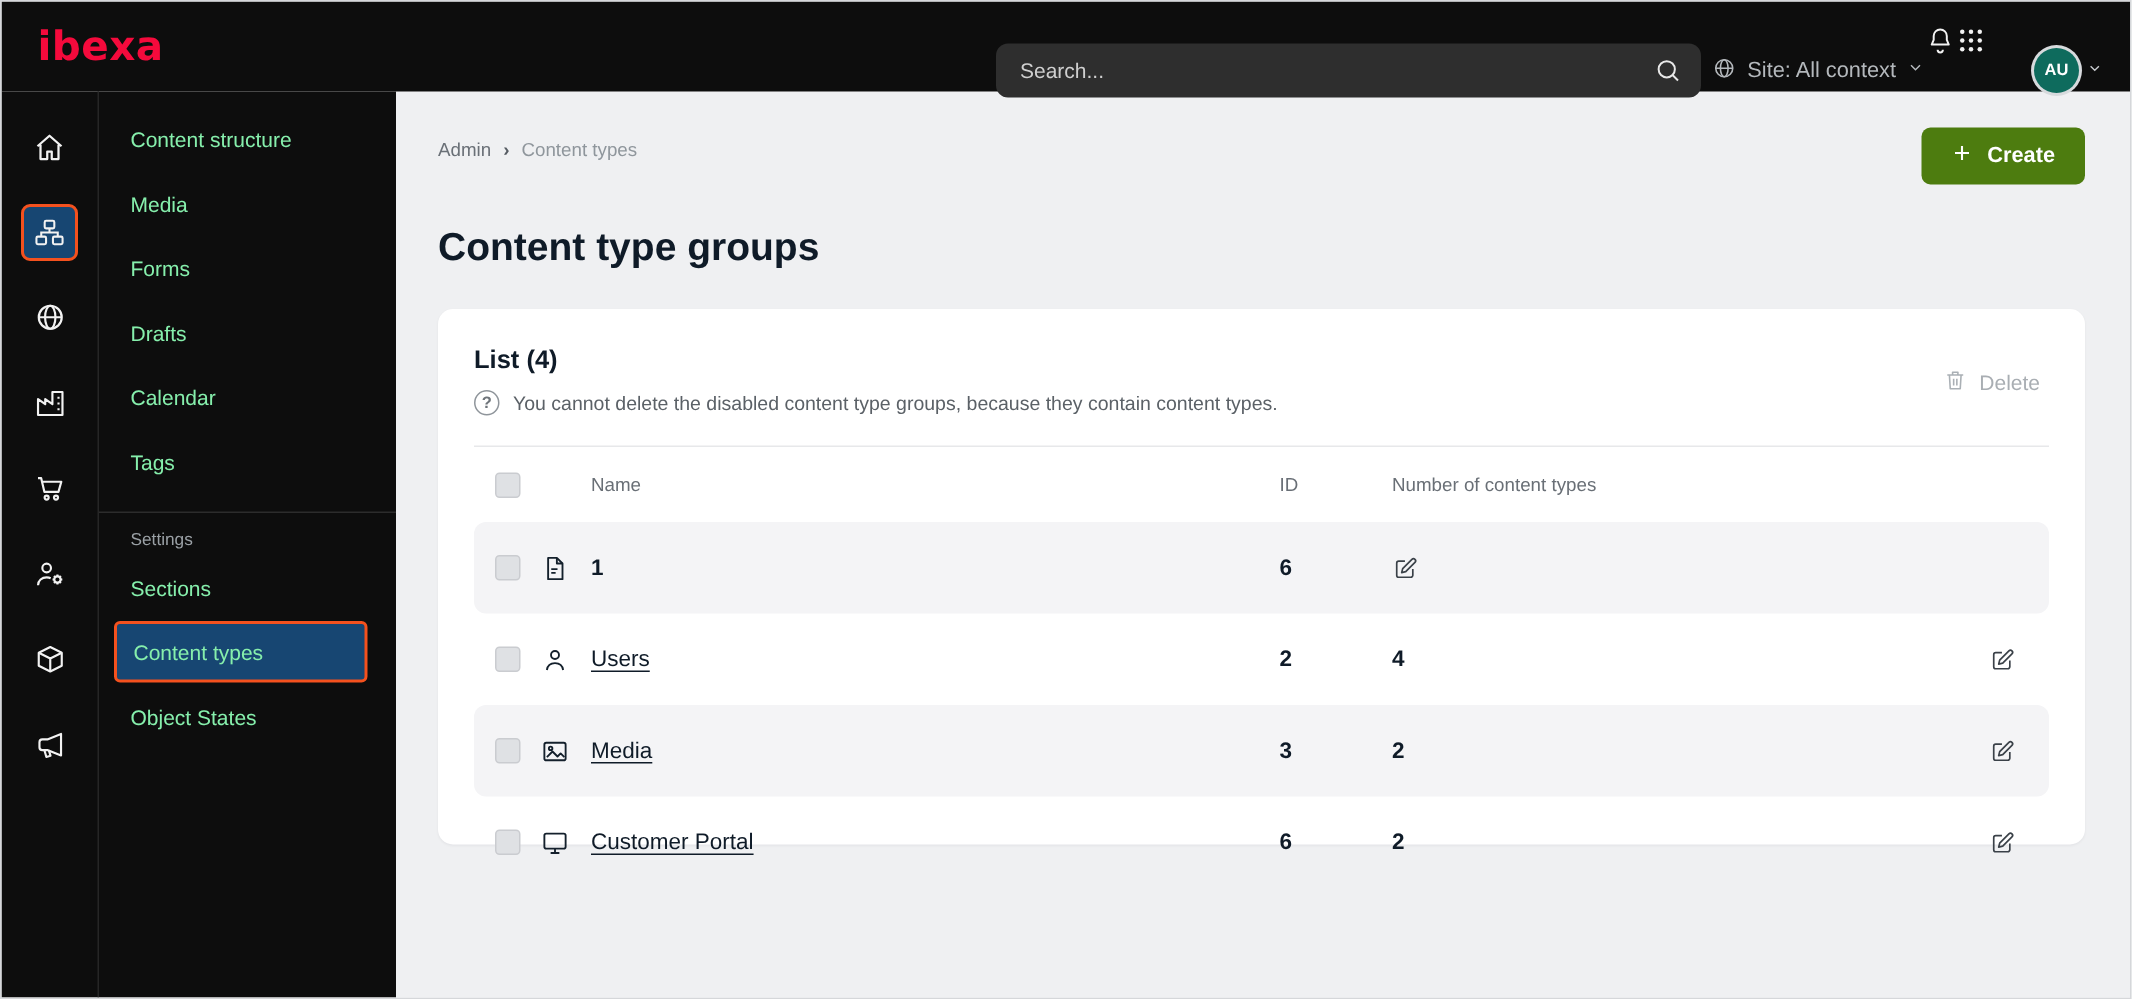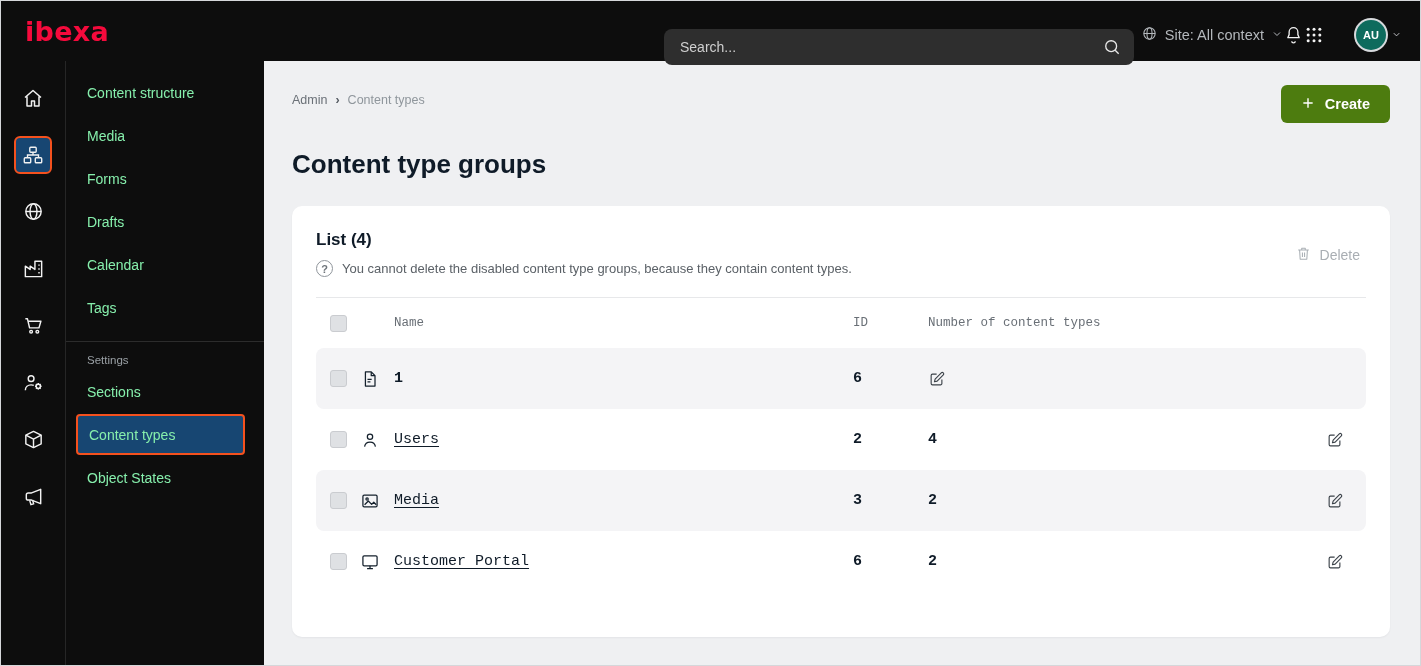--- a/index.html
+++ b/index.html
@@ -13,21 +13,21 @@
   }
   .app { width:100%; height:100%; display:grid; grid-template-columns:65px 198px 1fr; grid-template-rows:60px 1fr; }
 
   
   .topbar { grid-column:1/4; position:relative; background:#0d0d0d; display:flex; align-items:center; }
   .logo { margin-left:24px; font-size:27px; font-weight:800; color:#f50a3c; letter-spacing:.3px; font-family:"DejaVu Sans",sans-serif; cursor:pointer; }
   .search { position:absolute; left:627px; top:28px; width:470px; height:36px;margin-left:36px; }
   .search input { width:100%; height:100%; background:#2e2e2e; border:none; border-radius:8px; color:#e8e8e8; padding:0 42px 0 16px; font-size:14px; outline:none; }
   .search input::placeholder { color:#cfcfcf; }
   .search .mag { position:absolute; right:12px; top:8px; }
-  .top-right { position:absolute; right:18px; top:4px; height:100%; display:flex; align-items:center; }
+  .top-right { position:absolute; right:18px; top:16px; height:100%; display:flex; }
   .site-ctx { display:flex; align-items:center; gap:7px; color:#b4b8bc; font-size:14.5px; cursor:pointer; }
   .iconbtn { background:none; border:none; padding:0; display:flex; cursor:pointer; }
   .avatar-group { display:flex; align-items:center; gap:5px; cursor:pointer; }
   .avatar { width:30px; height:30px; border-radius:50%; background:#0e6b5d; color:#fff; font-size:11px; font-weight:700; display:flex; align-items:center; justify-content:center; box-shadow:0 0 0 2px #d7dadd;margin-left:32px; }
 
   
   .rail { background:#0d0d0d; border-right:1px solid #262626; display:flex; flex-direction:column; align-items:center; padding-top:8px; }
   .slot { height:57px; width:100%; display:flex; align-items:center; justify-content:center; cursor:pointer; }
   .slot .wrap { display:flex; align-items:center; justify-content:center; }
   .slot.active .wrap { width:38px; height:38px; border:2px solid #f4511e; background:#174672; border-radius:6px; }
@@ -42,29 +42,29 @@
   
   .main { background:#eff0f2; padding:24px 30px 4px 28px; overflow:hidden; }
   .main-top { display:flex; justify-content:space-between; align-items:flex-start; }
   .breadcrumb { font-size:12.5px; color:#6a7077; display:flex; gap:8px; align-items:center; margin-top:8px; }
   .breadcrumb .sep { color:#565c63; font-weight:700; }
   .breadcrumb .current { color:#8f969c; }
   .crumb-link { cursor:pointer; }
   .create-btn { background:#4d7c0f; color:#fff; border:none; border-radius:6px; height:38px; padding:0 20px; font-size:14.5px; font-weight:600; display:flex; align-items:center; gap:10px; cursor:pointer;justify-content:space-between; }
   .page-title { font-size:26px; font-weight:700; color:#0f1b28; margin-top:26px; }
 
-  .card { background:#fff; border-radius:10px; margin-top:26px; padding:24px 24px 28px; box-shadow:0 1px 2px rgba(20,20,40,.05); height:431px; }
+  .card { background:#fff; border-radius:10px; margin-top:26px; padding:24px 24px 28px; box-shadow:0 1px 2px rgba(20,20,40,.05); height:357px; }
   .card-top { display:flex; justify-content:space-between; align-items:flex-start; }
   .list-title { font-size:17px; font-weight:700; color:#0f1b28; }
   .note { display:flex; align-items:center; gap:9px; margin-top:10px; color:#5b6167; font-size:13px; }
   .help { width:17px; height:17px; border:1.5px solid #8f959b; border-radius:50%; color:#6e747a; font-size:11px; font-weight:700; display:flex; align-items:center; justify-content:center; flex:none; }
   .delete-btn { display:flex; align-items:center; gap:8px; color:#a9aeb3; font-size:14px; margin-top:14px; background:none; border:none; cursor:default; }
   .divider { border:none; border-top:1px solid #e7e8ea; margin:20px 0 0; }
 
-  .thead, .trow { display:grid; grid-template-columns:44px 34px 459px 75px 1fr 40px; align-items:center;font-family:Liberation Mono, monospace; }
+  .thead, .trow { display:grid; grid-template-columns:44px 34px 459px 75px 1fr 40px; align-items:center; }
   .thead { height:50px; color:#696f76; font-size:12.5px; }
   .trow { height:61px; border-radius:8px; }
   .trow.stripe { background:#f4f4f6; }
   .cb { width:17px; height:17px; background:#dfe1e4; border:1px solid #caccd0; border-radius:3px; margin-left:14px; display:block; padding:0; cursor:pointer; }
   .ricon { display:flex; align-items:center; }
   .rname { color:#0f1b28; font-size:15px; font-weight:500; text-decoration:underline; text-underline-offset:3px; cursor:pointer; }
   .rid, .rcount { font-size:15px; font-weight:600; color:#0f1b28; }
   .edit-btn { background:none; border:none; cursor:pointer; display:flex; padding:0; }
   svg { flex:none; }
 </style>

